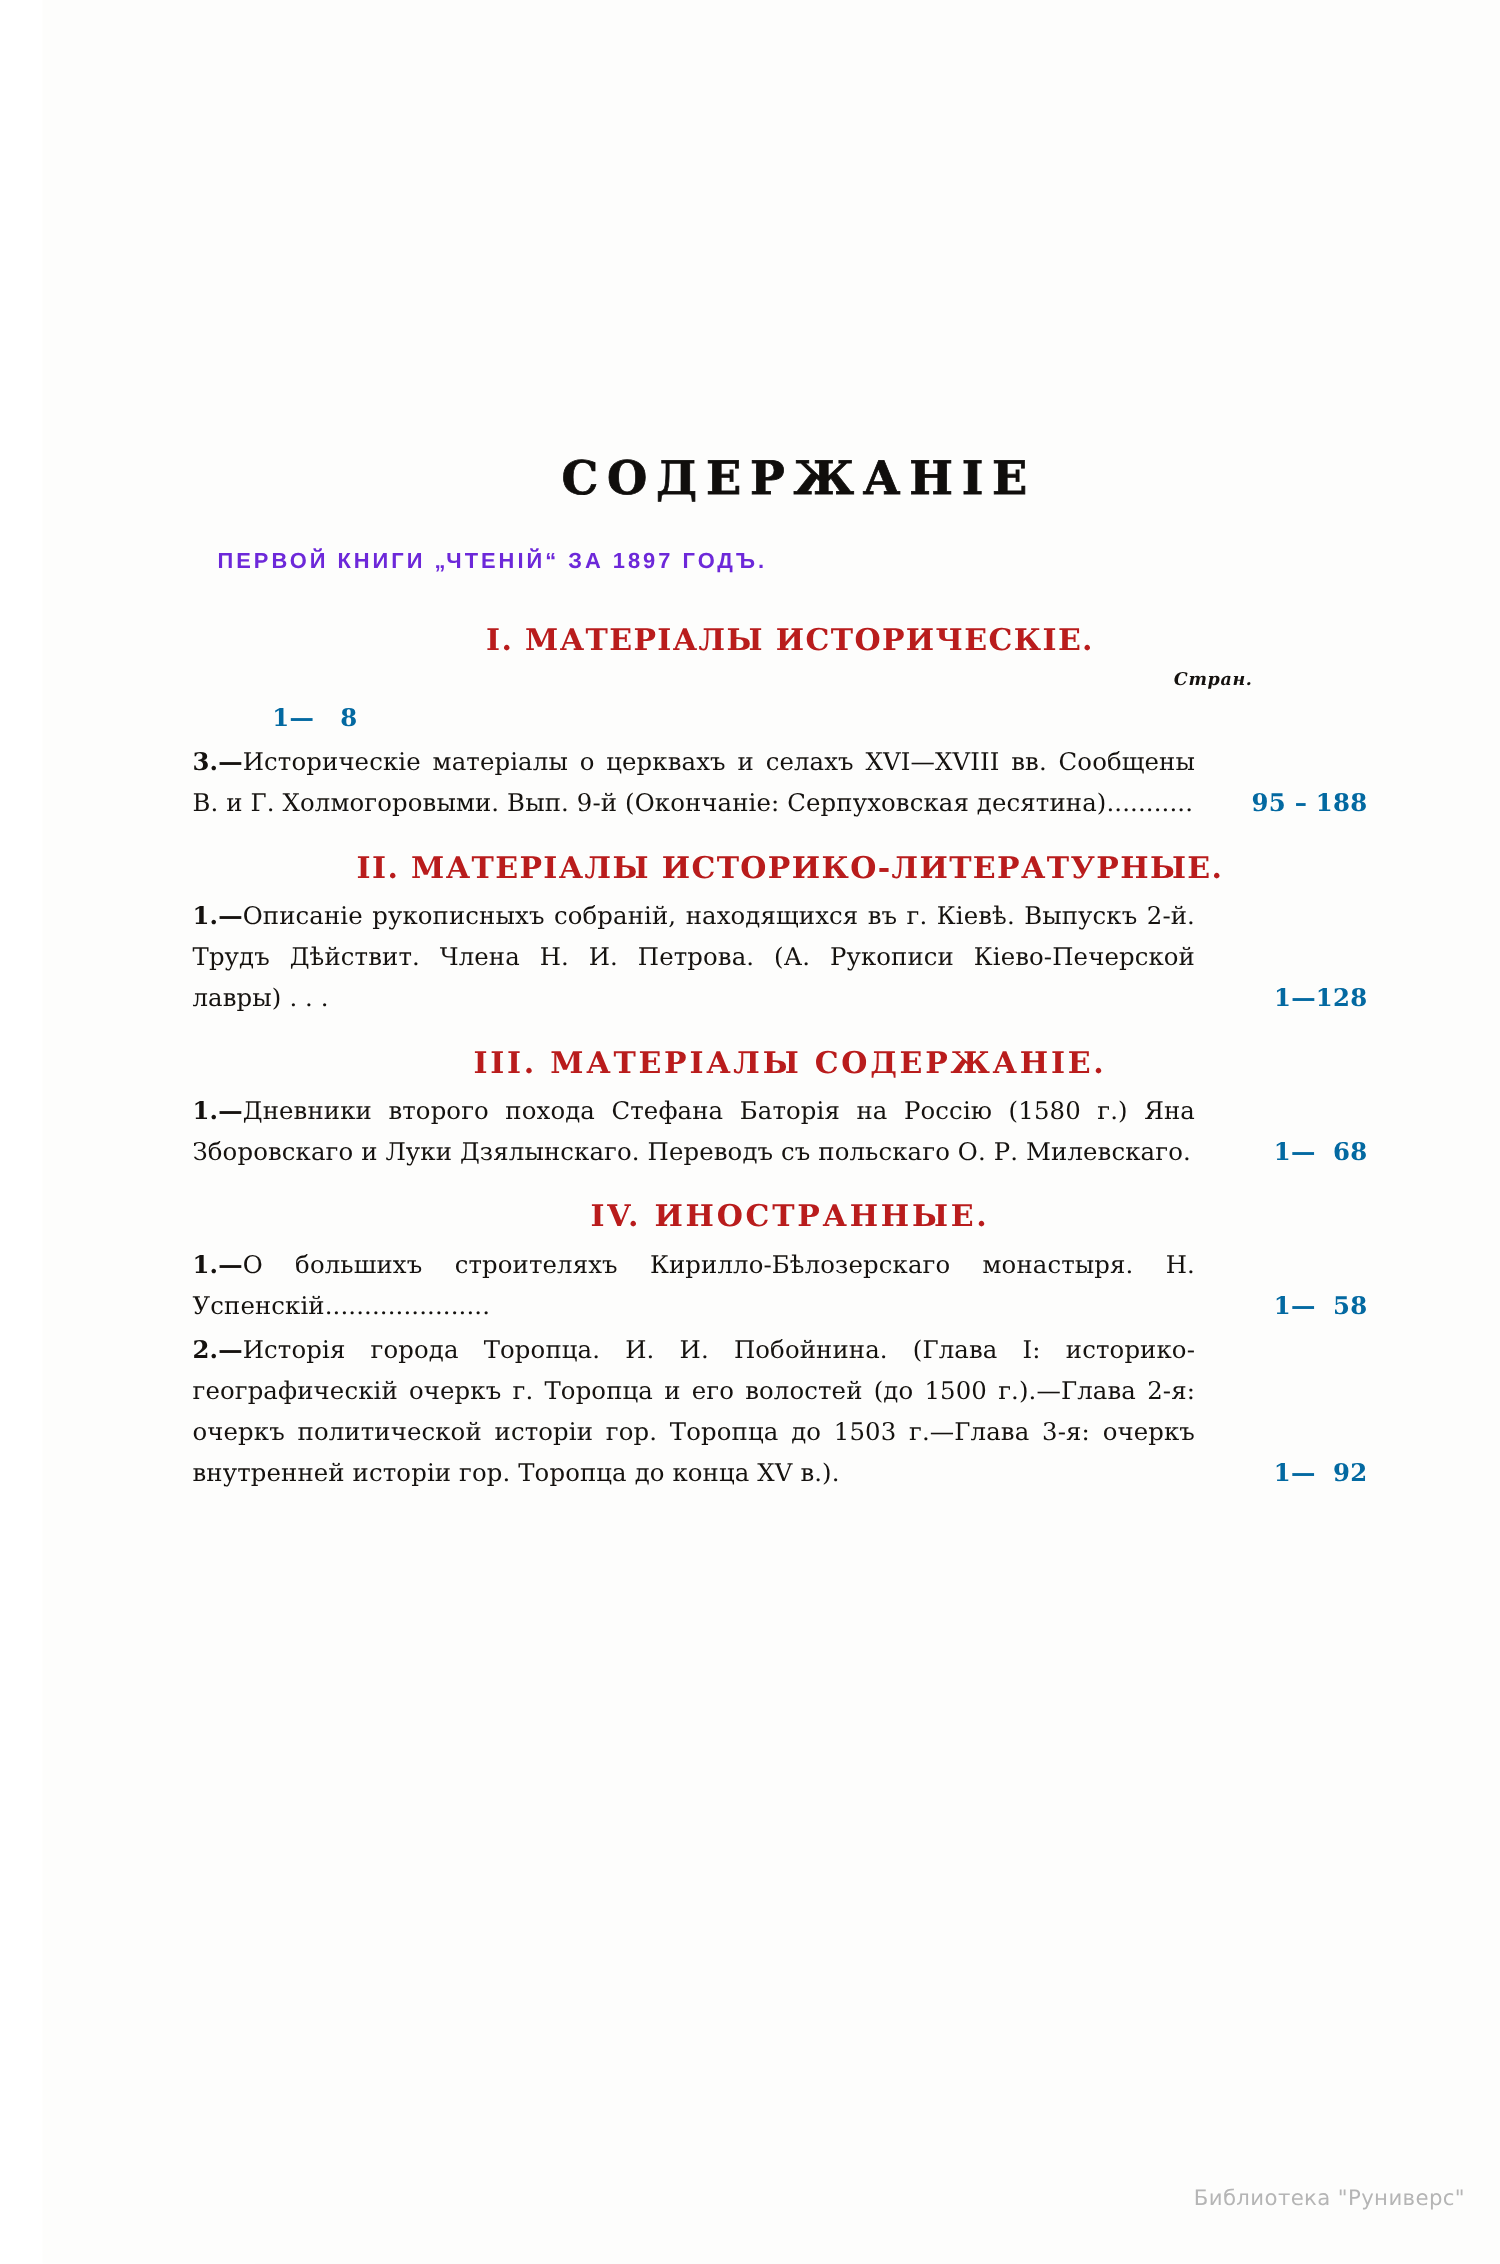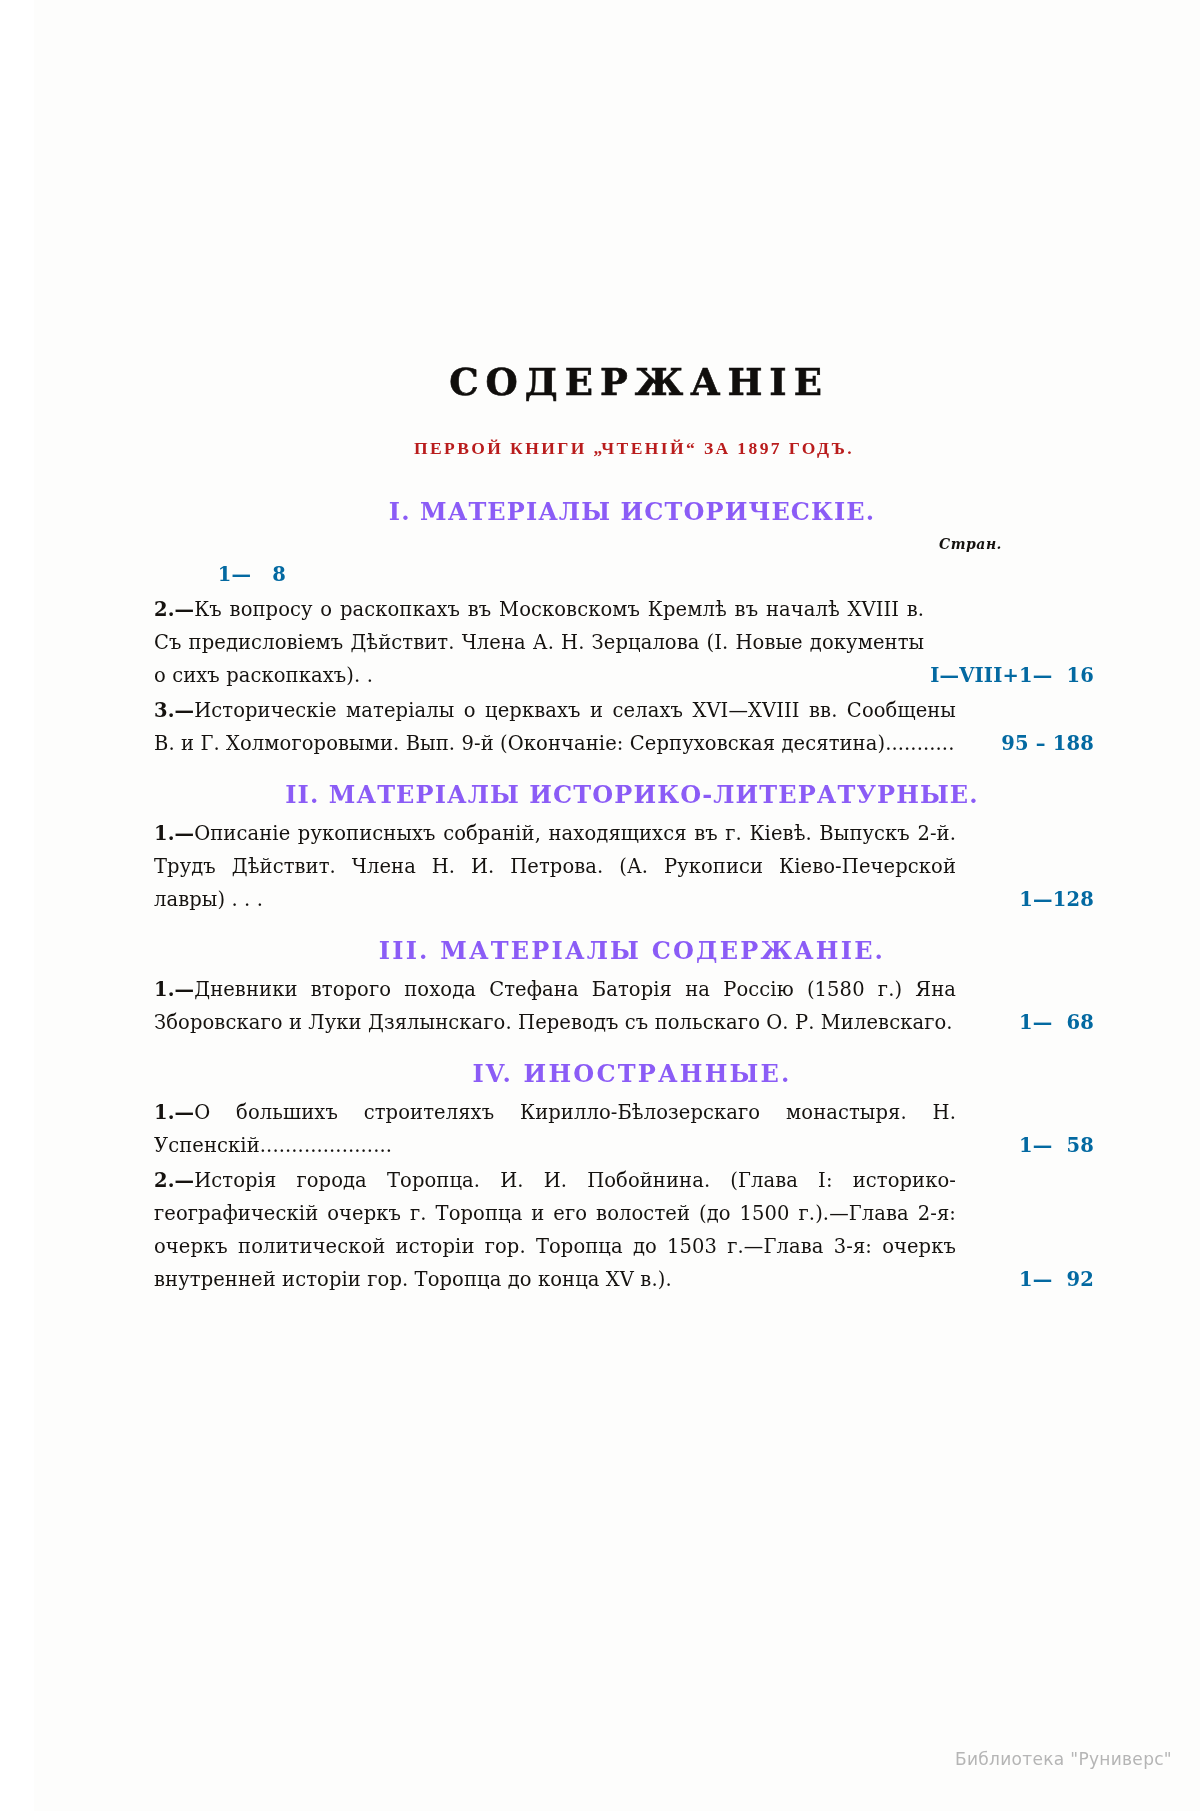--- a/index.html
+++ b/index.html
@@ -34,38 +34,37 @@
     font-family: "DejaVu Serif", serif;
     font-weight: bold;
     font-size: 37px;
     letter-spacing: 7px;
     margin: 0 0 34px 0;
     padding-left: 30px;
     color: #100e0c;
     -webkit-text-stroke: 0.6px #100e0c;
   }
   .doc-subtitle {
-    text-align: center;
-    font-family: Liberation Serif, serif;
+    font-family: Liberation Sans, sans-serif;
     font-weight: bold;
     font-size: 17.5px;
     letter-spacing: 2.4px;
     margin: 0 0 38px 0;
     padding-left: 20px;
-    color: #b91c1c;
+    color: #6d28d9;
   }
   .section-heading {
     text-align: center;
     font-family: "DejaVu Serif", serif;
     font-weight: bold;
     font-size: 24px;
     letter-spacing: 1.1px;
     margin: 0 0 10px 0;
     padding-left: 16px;
-    color: #8b5cf6;
+    color: #b91c1c;
   }
   .section-heading.tight {
     margin-bottom: 8px;
   }
   .pages-col-label {
     text-align: right;
     font-family: "DejaVu Serif", serif;
     font-style: italic;
     font-weight: bold;
     font-size: 14px;
@@ -127,26 +126,20 @@
     <h1 class="doc-title">СОДЕРЖАНІЕ</h1>
     <div class="doc-subtitle">ПЕРВОЙ КНИГИ „ЧТЕНІЙ“ ЗА 1897 ГОДЪ.</div>
 
     <h2 class="section-heading">I. МАТЕРІАЛЫ ИСТОРИЧЕСКІЕ.</h2>
     <div class="pages-col-label">Стран.</div>
 
     <div class="entry">
       <div class="entry-pages last-line">1—   8</div>
     </div>
 
-    <div class="entry">
-      <div class="entry-body">
-        <span class="num">2.—</span><span>Къ вопросу о раскопкахъ въ Московскомъ Кремлѣ въ началѣ XVIII в. Съ предисловіемъ Дѣйствит. Члена А. Н. Зерцалова (I. Новые документы о сихъ раскопкахъ).   .</span>
-      </div>
-      <div class="entry-pages last-line">I—VIII+1—  16</div>
-    </div>
 
     <div class="entry">
       <div class="entry-body">
         <span class="num">3.—</span><span>Историческіе матеріалы о церквахъ и селахъ XVI—XVIII вв. Сообщены В. и Г. Холмогоровыми. Вып. 9-й (Окончаніе: Серпуховская десятина)...........</span>
       </div>
       <div class="entry-pages last-line">95 – 188</div>
     </div>
 
     <div class="sp-block">
       <h2 class="section-heading tight">II. МАТЕРІАЛЫ ИСТОРИКО-ЛИТЕРАТУРНЫЕ.</h2>

